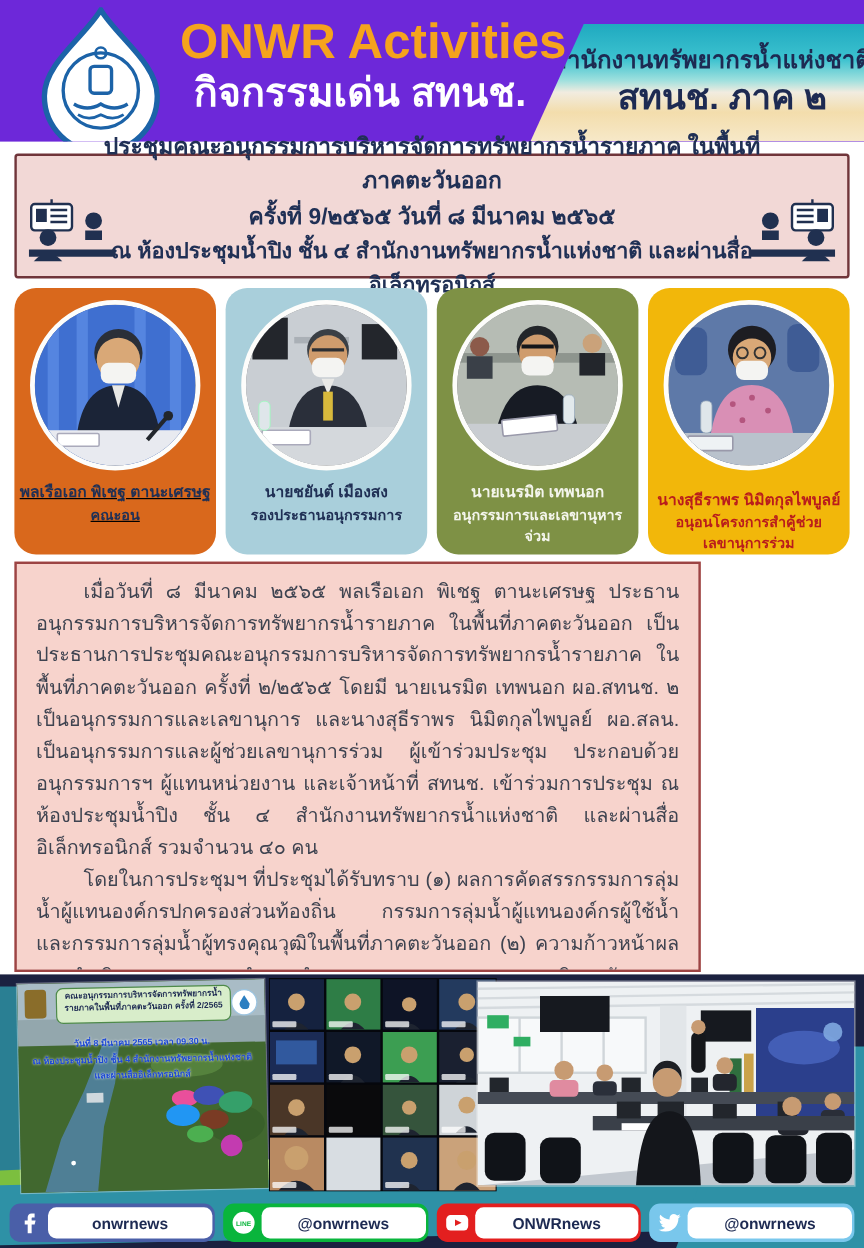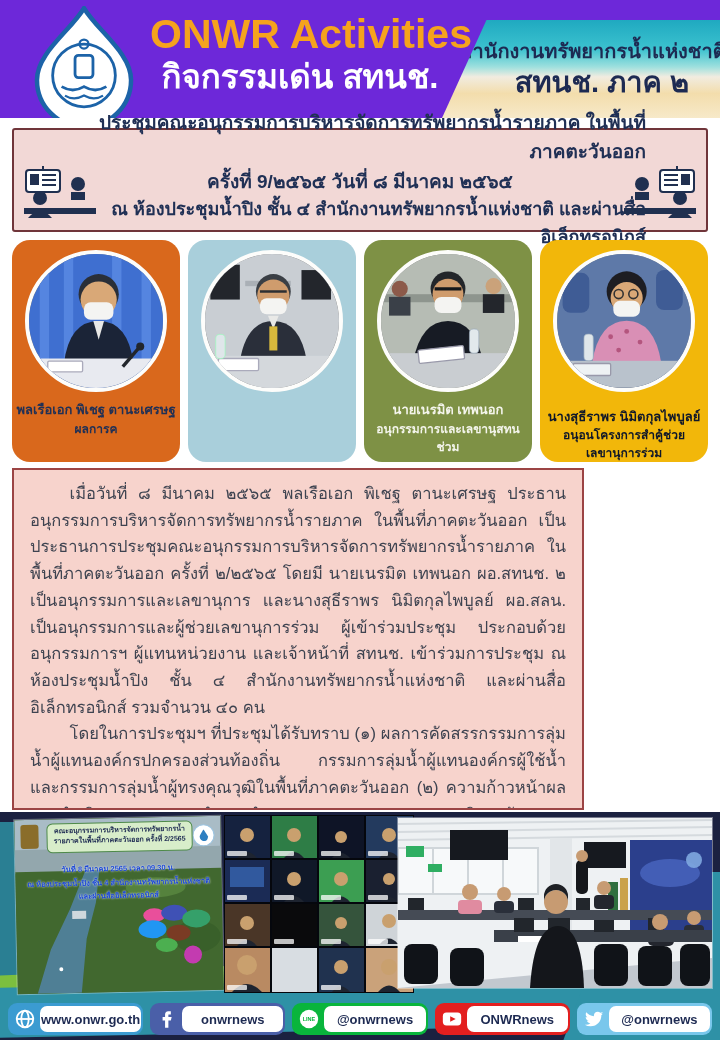--- a/index.html
+++ b/index.html
@@ -17,21 +17,21 @@
     clip-path:polygon(16% 0,100% 0,100% 100%,0 100%);
     background:linear-gradient(180deg,#1fa9c0 0%,#3cc2cf 30%,#9fe0de 48%,#f1ece0 58%,#f3ddac 75%,#f7e9c9 100%);
     display:flex;flex-direction:column;align-items:center;justify-content:center;text-align:center;padding-left:24px;}
   .org-name{font-size:20px;font-weight:bold;color:#1d2a52;line-height:1.3;white-space:nowrap;}
   .org-region{font-size:29px;font-weight:bold;color:#1d2a52;line-height:1.25;white-space:nowrap;margin-left:18px;}
 
   
   .banner{position:absolute;left:12px;top:128px;width:696px;height:104px;background:#f2d8d6;
     border:2px solid #70353a;border-radius:3px;display:flex;flex-direction:column;justify-content:center;
     align-items:center;text-align:center;padding:4px 60px;}
-  .banner-line{color:#203055;font-weight:bold;line-height:1.55;text-align:right;}
+  .banner-line{color:#203055;font-weight:bold;line-height:1.55;}
   .banner-line.l1{font-size:19px;}
   .banner-line.l2{font-size:19px;}
   .banner-line.l3{font-size:18px;}
   .meet-icon{position:absolute;top:32px;width:72px;height:56px;}
   .meet-icon.left{left:10px;}
   .meet-icon.right{right:10px;transform:scaleX(-1);}
 
   
   .cards{position:absolute;left:12px;top:240px;width:696px;height:222px;display:flex;gap:8px;}
   .card{flex:1;border-radius:18px;position:relative;display:flex;flex-direction:column;align-items:center;padding-top:10px;}
@@ -135,42 +135,42 @@
       <path d="M4 56 q12 -14 24 0 z" fill="#203050"></path>
       <path d="M0 46 h72 v6 h-72 z" fill="#203050"></path>
     </svg>
     <div class="banner-line l1">ประชุมคณะอนุกรรมการบริหารจัดการทรัพยากรน้ำรายภาค ในพื้นที่ภาคตะวันออก</div>
     <div class="banner-line l2">ครั้งที่ 9/๒๕๖๕ วันที่ ๘ มีนาคม ๒๕๖๕</div>
     <div class="banner-line l3">ณ ห้องประชุมน้ำปิง ชั้น ๔ สำนักงานทรัพยากรน้ำแห่งชาติ และผ่านสื่ออิเล็กทรอนิกส์</div>
   </div>
 
   <div class="cards">
 
-    <div class="card" style="background: rgb(217, 104, 28);">
+    <div class="card" style="background: rgb(217, 104, 28); text-decoration: underline;">
       <div class="photo">
         <svg viewBox="0 0 100 100">
           <rect width="100" height="100" fill="#3f6fd0"></rect>
           <rect x="8" y="0" width="7" height="80" fill="#5585e0"></rect>
             <rect x="26" y="0" width="7" height="80" fill="#5585e0"></rect>
           <rect x="62" y="0" width="7" height="80" fill="#5585e0"></rect>
             <rect x="84" y="0" width="7" height="80" fill="#5585e0"></rect>
           <circle cx="52" cy="30" r="15" fill="#2a2f38"></circle>
           <circle cx="52" cy="34" r="13.5" fill="#d9a877"></circle>
           <rect x="41" y="36" width="22" height="13" rx="5" fill="#f4f4f2"></rect>
           <path d="M26 82 q4 -32 26 -32 q22 0 26 32 z" fill="#1b2437"></path>
           <path d="M48 50 h8 l-4 14 z" fill="#e8e8e6"></path>
           <rect x="0" y="78" width="100" height="22" fill="#e8eaf0"></rect>
           <rect x="14" y="80" width="26" height="8" rx="1" fill="#ffffff" stroke="#aab" stroke-width="1"></rect>
           <line x1="70" y1="84" x2="82" y2="70" stroke="#22262c" stroke-width="2.5"></line>
             <circle cx="83" cy="69" r="3" fill="#22262c"></circle>
         </svg>
       </div>
       <div class="card-label" style="color: rgb(32, 48, 85);">
         <span class="person-name">พลเรือเอก พิเชฐ ตานะเศรษฐ</span>
-        <span class="person-role">ผลการค</span>
+        <span class="person-role">คณะอน</span>
       </div>
     </div>
 
     <div class="card" style="background: rgb(169, 207, 219);">
       <div class="photo">
         <svg viewBox="0 0 100 100">
           <rect width="100" height="100" fill="#c9ced3"></rect>
           <rect x="4" y="8" width="22" height="26" fill="#23262c"></rect>
             <rect x="72" y="12" width="22" height="22" fill="#23262c"></rect>
           <rect x="30" y="20" width="34" height="4" fill="#aab0b6"></rect>
@@ -179,20 +179,24 @@
           <line x1="41" y1="28" x2="61" y2="28" stroke="#2c2f33" stroke-width="2"></line>
           <rect x="41" y="33" width="20" height="12" rx="5" fill="#f4f4f2"></rect>
           <path d="M26 80 q5 -30 25 -30 q20 0 25 30 z" fill="#2a2f3a"></path>
           <path d="M47 46 h8 l-4 10 z" fill="#e9e9e7"></path>
           <rect x="48" y="54" width="6" height="18" fill="#d8b93c"></rect>
           <rect x="0" y="76" width="100" height="24" fill="#d4d8dc"></rect>
           <rect x="10" y="78" width="30" height="9" rx="1" fill="#ffffff" stroke="#aab" stroke-width="1"></rect>
           <rect x="8" y="60" width="7" height="18" rx="3" fill="#dfe6ea" stroke="#9fb" stroke-width="0.5"></rect>
         </svg>
       </div>
+      <div class="card-label" style="color: rgb(32, 48, 85);">
+        <span class="person-name">นายชยันต์ เมืองสง</span>
+        <span class="person-role">รองประธานอนุกรรมการ</span>
+      </div>
     </div>
 
     <div class="card" style="background: rgb(126, 145, 69);">
       <div class="photo">
         <svg viewBox="0 0 100 100">
           <rect width="100" height="100" fill="#b6bcb4"></rect>
           <rect x="0" y="30" width="100" height="6" fill="#8e958e"></rect>
           <circle cx="14" cy="26" r="6" fill="#8c5a4a"></circle>
             <rect x="6" y="32" width="16" height="14" fill="#3a4048"></rect>
           <circle cx="84" cy="24" r="6" fill="#caa27a"></circle>
@@ -202,21 +206,21 @@
           <line x1="40" y1="26" x2="60" y2="26" stroke="#15171b" stroke-width="2.5"></line>
           <rect x="40" y="32" width="20" height="12" rx="5" fill="#f4f4f2"></rect>
           <path d="M24 80 q6 -30 26 -30 q20 0 26 30 z" fill="#171b24"></path>
           <rect x="0" y="74" width="100" height="26" fill="#c9cdd1"></rect>
           <rect x="28" y="70" width="34" height="10" rx="1" fill="#ffffff" stroke="#99a" stroke-width="1" transform="rotate(-6 45 75)"></rect>
           <rect x="66" y="56" width="7" height="18" rx="3" fill="#e2e9ec" stroke="#9ab" stroke-width="0.5"></rect>
         </svg>
       </div>
       <div class="card-label" style="color: rgb(244, 245, 236);">
         <span class="person-name">นายเนรมิต เทพนอก</span>
-        <span class="person-role">อนุกรรมการและเลขานุสทนช่วม</span>
+        <span class="person-role">อนุกรรมการและเลขานุหารจ่วม</span>
       </div>
     </div>
 
     <div class="card" style="background: rgb(242, 183, 10);">
       <div class="photo">
         <svg viewBox="0 0 100 100">
           <rect width="100" height="100" fill="#5e79a8"></rect>
           <rect x="4" y="14" width="20" height="30" rx="6" fill="#3f5c95"></rect>
           <rect x="74" y="12" width="20" height="30" rx="6" fill="#3f5c95"></rect>
           <circle cx="52" cy="28" r="15" fill="#1d1d22"></circle>
@@ -227,21 +231,21 @@
           <path d="M26 82 q5 -32 26 -32 q21 0 26 32 z" fill="#d98fb5"></path>
           <circle cx="40" cy="62" r="1.8" fill="#b4557e"></circle>
             <circle cx="52" cy="58" r="1.8" fill="#b4557e"></circle>
           <circle cx="62" cy="66" r="1.8" fill="#b4557e"></circle>
             <circle cx="46" cy="72" r="1.8" fill="#b4557e"></circle>
           <rect x="0" y="80" width="100" height="20" fill="#b9c2cc"></rect>
           <rect x="12" y="82" width="28" height="9" rx="1" fill="#eef2f4" stroke="#99a" stroke-width="1"></rect>
           <rect x="20" y="60" width="7" height="20" rx="3" fill="#dfe6ea" stroke="#9ab" stroke-width="0.5"></rect>
         </svg>
       </div>
-      <div class="card-label" style="color: #0f172a; margin-top: 15px;">
+      <div class="card-label" style="color: #b91c1c; margin-top: 15px;">
         <span class="person-name">นางสุธีราพร นิมิตกุลไพบูลย์</span>
         <span class="person-role">อนุอนโครงการสำคู้ช่วยเลขานุการร่วม</span>
       </div>
     </div>
   </div>
 
   <div class="article">
     <p>เมื่อวันที่ ๘ มีนาคม ๒๕๖๕ พลเรือเอก พิเชฐ ตานะเศรษฐ ประธานอนุกรรมการบริหารจัดการทรัพยากรน้ำรายภาค ในพื้นที่ภาคตะวันออก เป็นประธานการประชุมคณะอนุกรรมการบริหารจัดการทรัพยากรน้ำรายภาค ในพื้นที่ภาคตะวันออก ครั้งที่ ๒/๒๕๖๕ โดยมี นายเนรมิต เทพนอก ผอ.สทนช. ๒ เป็นอนุกรรมการและเลขานุการ และนางสุธีราพร นิมิตกุลไพบูลย์ ผอ.สลน. เป็นอนุกรรมการและผู้ช่วยเลขานุการร่วม ผู้เข้าร่วมประชุม ประกอบด้วย อนุกรรมการฯ ผู้แทนหน่วยงาน และเจ้าหน้าที่ สทนช. เข้าร่วมการประชุม ณ ห้องประชุมน้ำปิง ชั้น ๔ สำนักงานทรัพยากรน้ำแห่งชาติ และผ่านสื่ออิเล็กทรอนิกส์ รวมจำนวน ๔๐ คน</p>
     <p>โดยในการประชุมฯ ที่ประชุมได้รับทราบ (๑) ผลการคัดสรรกรรมการลุ่มน้ำผู้แทนองค์กรปกครองส่วนท้องถิ่น กรรมการลุ่มน้ำผู้แทนองค์กรผู้ใช้น้ำ และกรรมการลุ่มน้ำผู้ทรงคุณวุฒิในพื้นที่ภาคตะวันออก (๒) ความก้าวหน้าผลการดำเนินงานของคณะทำงานกำหนดแนวทางและระบบการบริหารจัดการทรัพยากรน้ำในเส้นท่อส่งน้ำสายหลักของพื้นที่ภาคตะวันออก (๓) ความก้าวหน้าผลการดำเนินงานของคณะทำงานศึกษาการบริหารจัดการเขื่อนบางปะกง โดยใช้เทคโนโลยีที่เหมาะสม และ (๔) สถานการณ์น้ำปัจจุบันในพื้นที่ภาคตะวันออก ตลอดจนได้ร่วมกันพิจารณาการคาดการณ์ปริมาณน้ำสิ้นฤดูฝน ปี ๒๕๖๕ การวางแผนบริหารจัดการน้ำในฤดูแล้ง ปี ๒๕๖๕ - ๒๕๖๖ และความก้าวหน้า ปัญหาอุปสรรคในการขับเคลื่อนโครงการสำคัญในพื้นที่ EEC</p>
   </div>
@@ -412,30 +416,20 @@
           <rect x="6" y="126" width="34" height="40" rx="8"></rect>
           <rect x="52" y="130" width="34" height="38" rx="8"></rect>
           <rect x="196" y="126" width="34" height="42" rx="8"></rect>
           <rect x="240" y="128" width="34" height="40" rx="8"></rect>
           <rect x="282" y="126" width="30" height="42" rx="8"></rect>
         </g>
       </svg>
     </div>
 
     <div class="footer">
-      <div class="badge" style="background: rgb(59, 155, 209);">
-        <div class="badge-icon">
-          <svg viewBox="0 0 24 24" width="22" height="22">
-            <circle cx="12" cy="12" r="9" fill="none" stroke="#ffffff" stroke-width="2"></circle>
-            <ellipse cx="12" cy="12" rx="4" ry="9" fill="none" stroke="#ffffff" stroke-width="2"></ellipse>
-            <line x1="3" y1="12" x2="21" y2="12" stroke="#ffffff" stroke-width="2"></line>
-          </svg>
-        </div>
-        <div class="badge-pill">www.onwr.go.th</div>
-      </div>
       <div class="badge" style="background: rgb(74, 95, 168);">
         <div class="badge-icon">
           <svg viewBox="0 0 24 24" width="22" height="22">
             <path d="M14 8h3V4h-3c-2.8 0-4 1.8-4 4v3H7v4h3v9h4v-9h3l1-4h-4V8.5c0-.3.2-.5.5-.5z" fill="#ffffff" transform="scale(0.9) translate(1,0)"></path>
           </svg>
         </div>
         <div class="badge-pill">onwrnews</div>
       </div>
       <div class="badge" style="background: rgb(9, 181, 60);">
         <div class="badge-icon">

